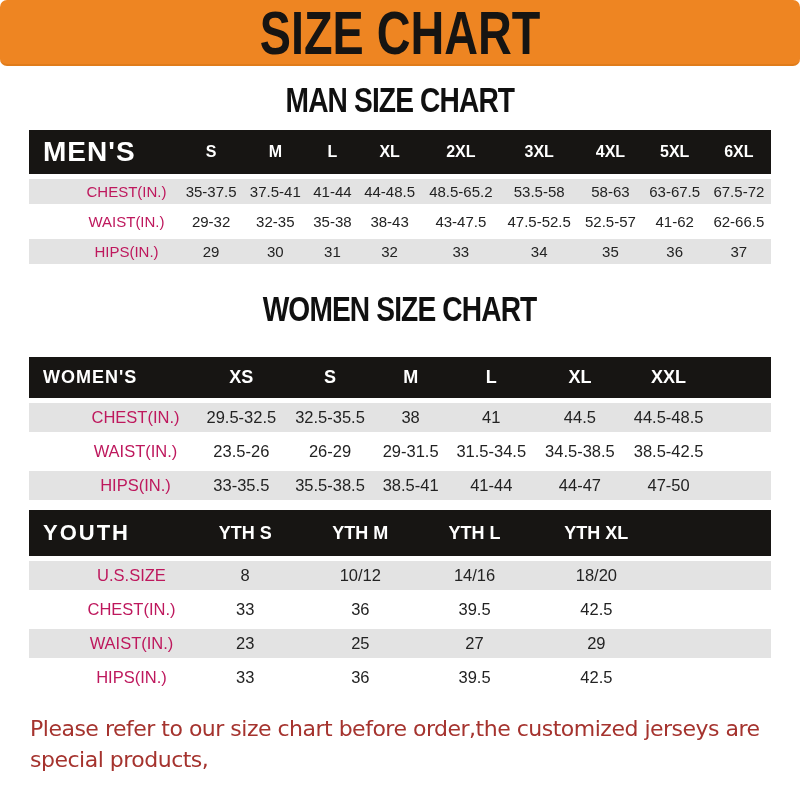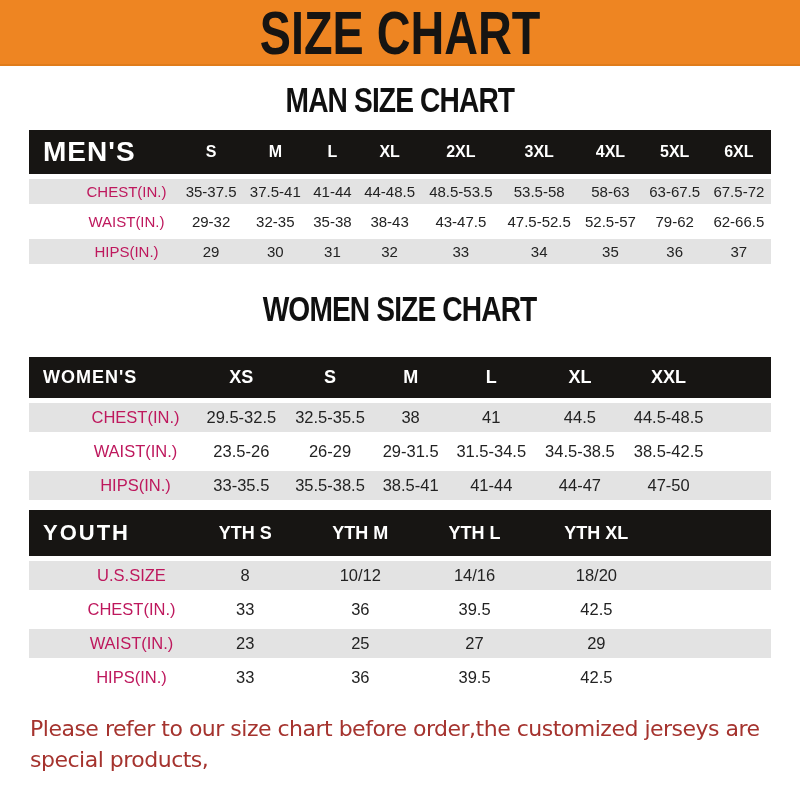--- a/index.html
+++ b/index.html
@@ -17,20 +17,21 @@
   
   .banner {
     width: 800px;
     height: 66px;
     background: #ee8522;
     border-bottom: 2px solid #d9referrer;
     border-bottom: 2px solid #e07c1a;
     display: flex;
     align-items: center;
     justify-content: center;
+    border-radius: 7px;
   }
   .banner .banner-text {
     display: inline-block;
     color: #161412;
     font-size: 57px;
     font-weight: bold;
     letter-spacing: 0px;
     transform: scale(0.82, 1.08);
     white-space: nowrap;
   }
@@ -141,36 +142,36 @@
           <th>6XL</th>
         </tr>
       </thead>
       <tbody>
         <tr class="alt">
           <td class="rowlabel">CHEST(IN.)</td>
           <td>35-37.5</td>
           <td>37.5-41</td>
           <td>41-44</td>
           <td>44-48.5</td>
-          <td>48.5-53.5</td>
+          <td>48.5-65.2</td>
           <td>53.5-58</td>
           <td>58-63</td>
           <td>63-67.5</td>
           <td>67.5-72</td>
         </tr>
         <tr class="plain">
           <td class="rowlabel">WAIST(IN.)</td>
           <td>29-32</td>
           <td>32-35</td>
           <td>35-38</td>
           <td>38-43</td>
           <td>43-47.5</td>
           <td>47.5-52.5</td>
           <td>52.5-57</td>
-          <td>79-62</td>
+          <td>41-62</td>
           <td>62-66.5</td>
         </tr>
         <tr class="alt">
           <td class="rowlabel">HIPS(IN.)</td>
           <td>29</td>
           <td>30</td>
           <td>31</td>
           <td>32</td>
           <td>33</td>
           <td>34</td>

